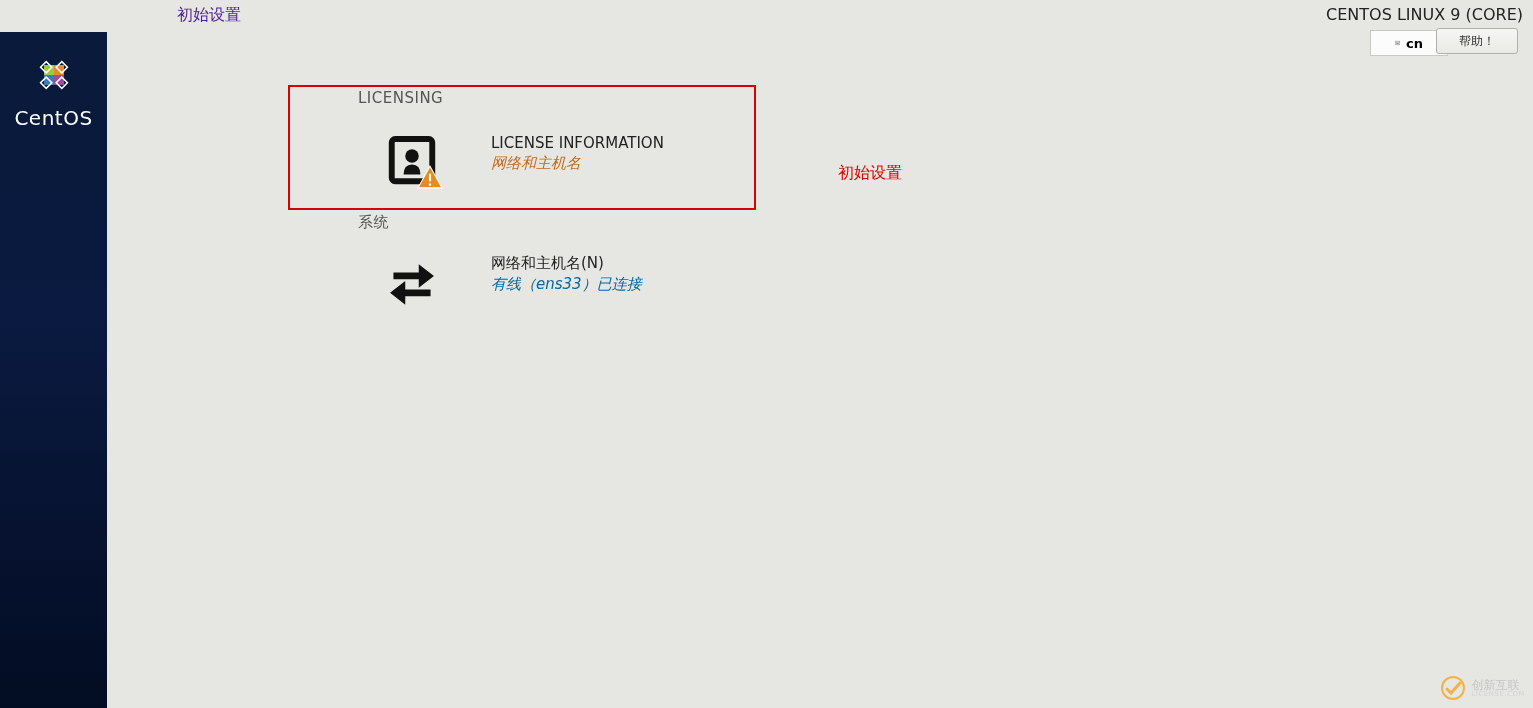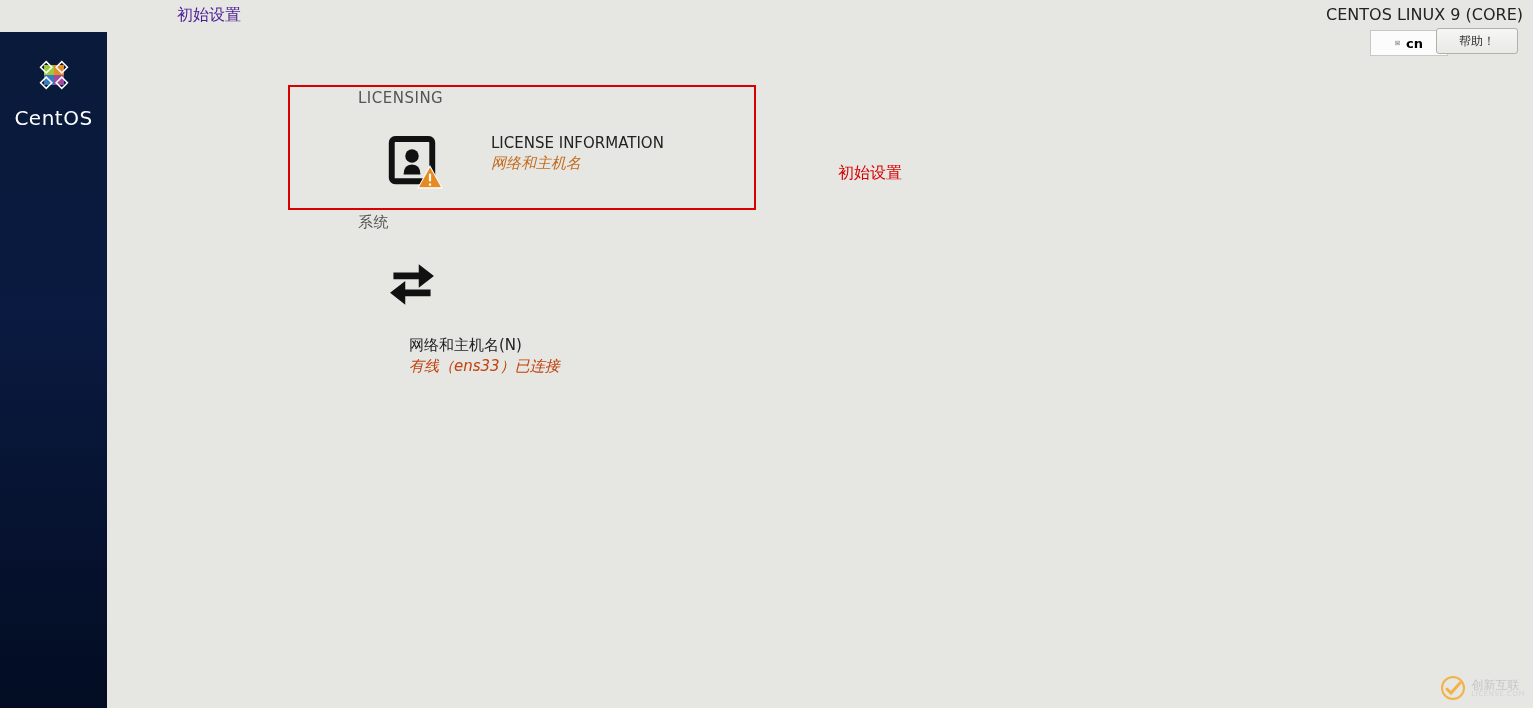--- a/index.html
+++ b/index.html
@@ -82,24 +82,24 @@
     display: flex;
     align-items: flex-start;
     cursor: pointer;
     gap: 28px;
   }
   .spoke .icon-wrap { width: 54px; height: 54px; position: relative; }
   .spoke .texts { margin-left: 24px; display: flex; flex-direction: column; }
   .spoke .title { font-size: 15px; color: #222; font-weight: 500; }
   .spoke .status { font-size: 15px; font-style: italic; margin-top: 2px; }
   .status-warn { color: #c36a1a; }
-  .status-ok { color: #c2410c; }
+  .status-ok { color: #0369a1; }
 
   .spoke-license { left: 278px; top: 134px; }
-  .spoke-network { left: 278px; top: 254px; flex-direction: column; }
+  .spoke-network { left: 278px; top: 254px; }
 
   
   .watermark { position: absolute; right: 8px; bottom: 8px; opacity: .8; display: flex; align-items: center; gap: 6px; }
   .watermark .wm-text { font-size: 12px; color: #bdbdbd; display:flex; flex-direction:column; line-height:1; }
   .watermark .wm-sub { font-size: 7px; color: #cfcfcf; letter-spacing:.5px; }
 </style>
 </head>
 <body>
 
 <div class="sidebar">

